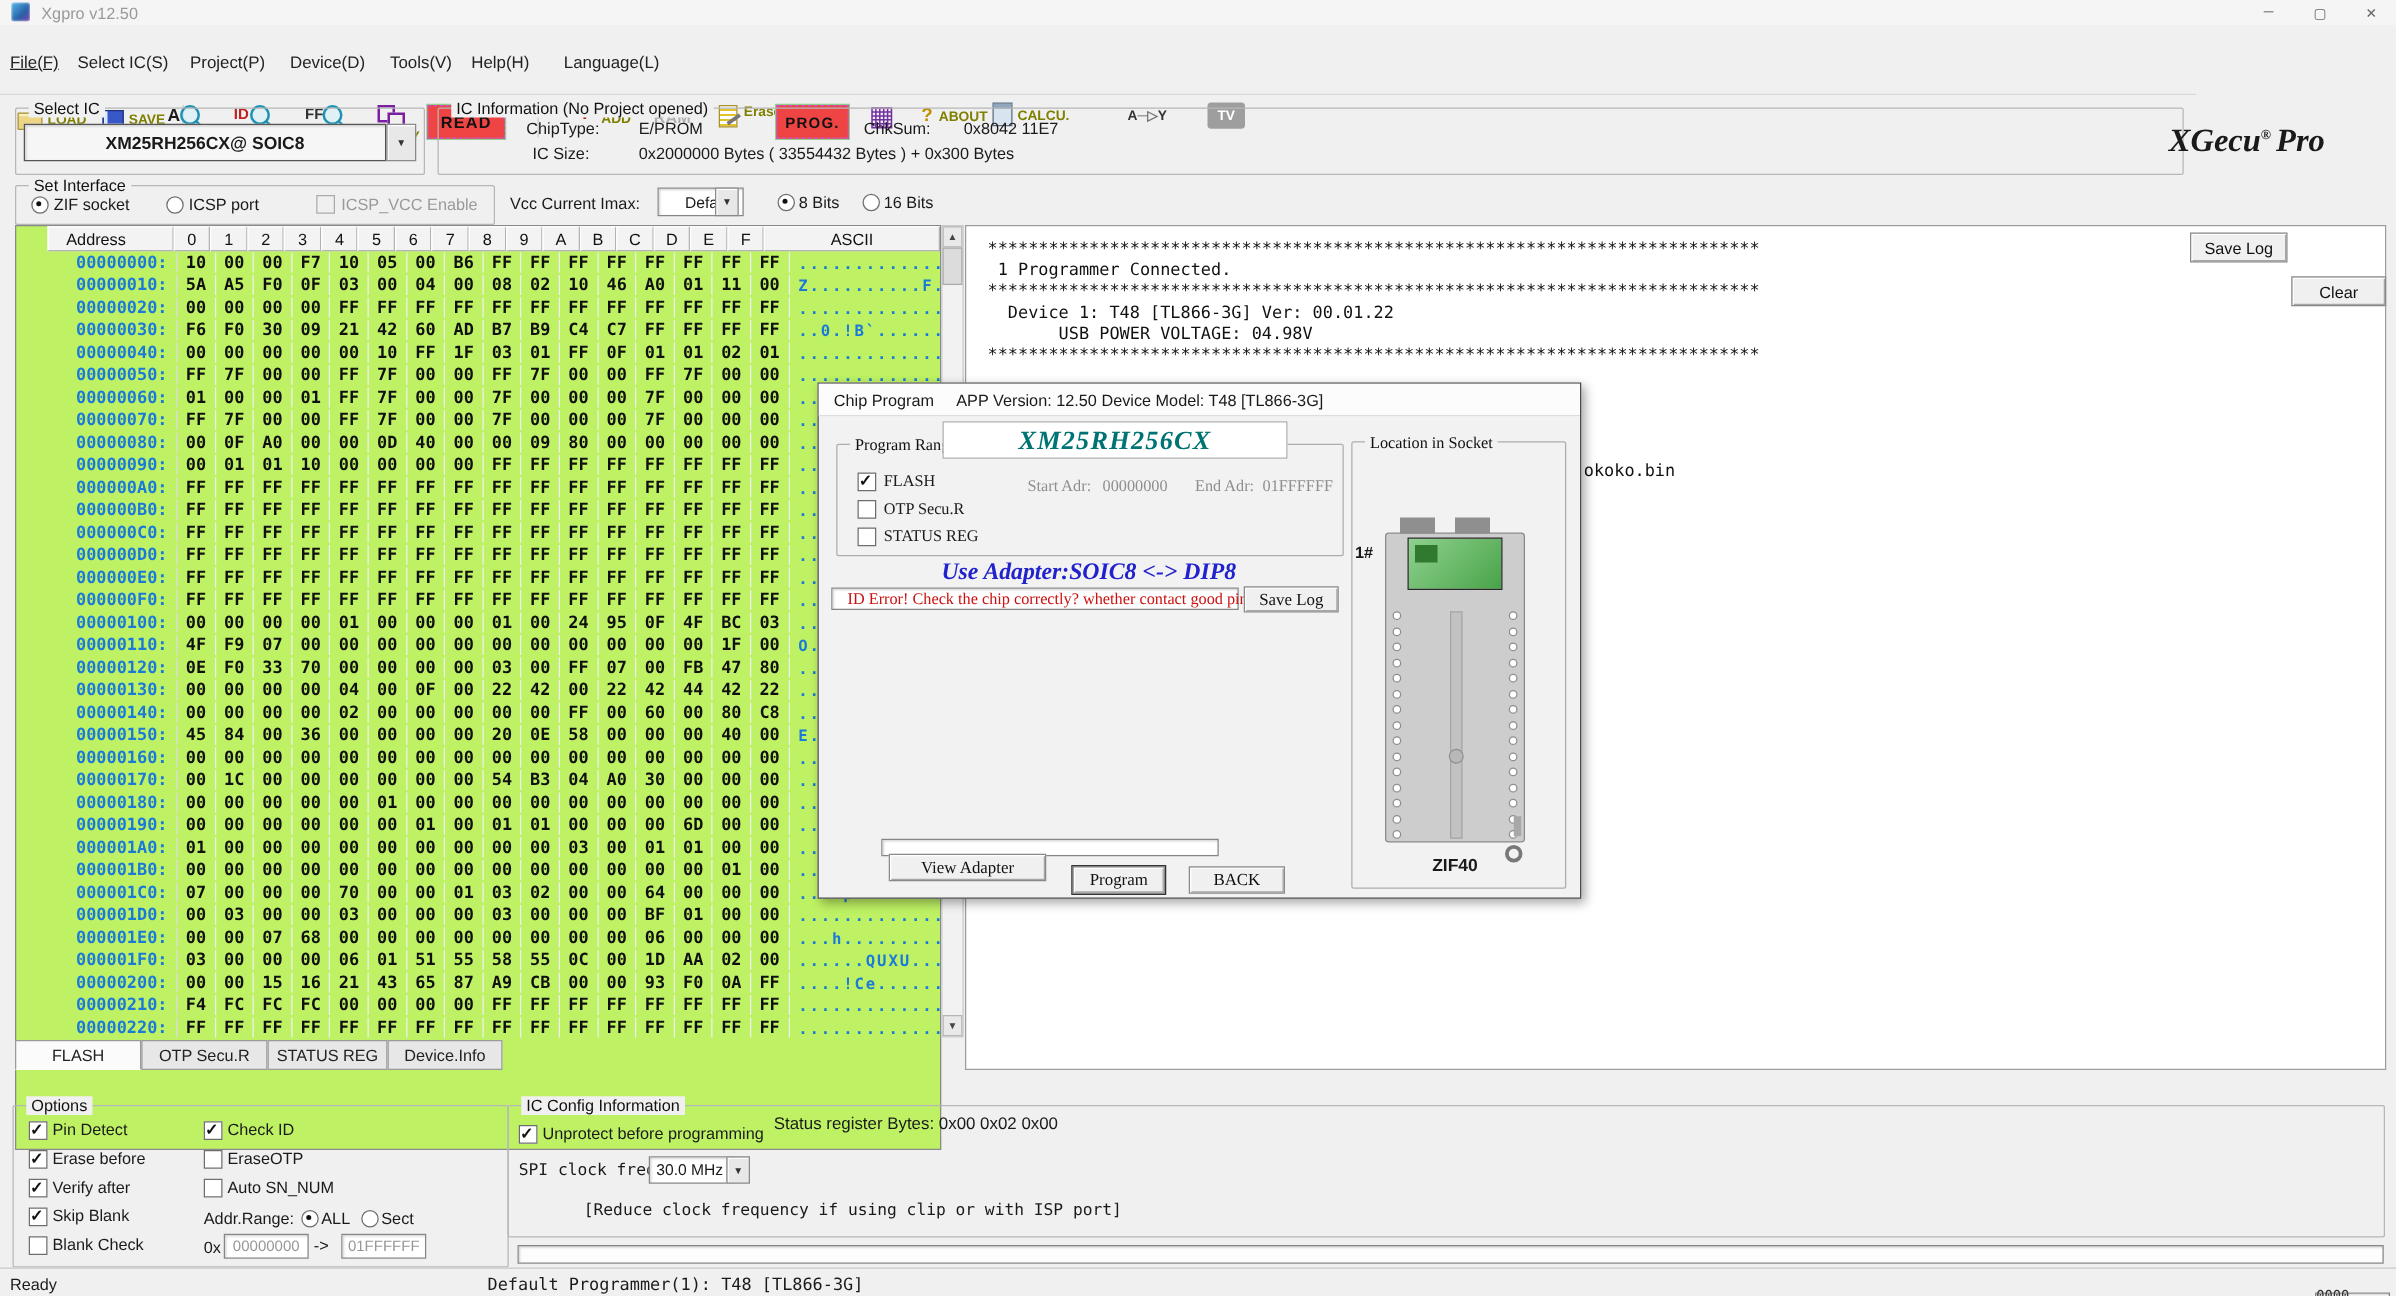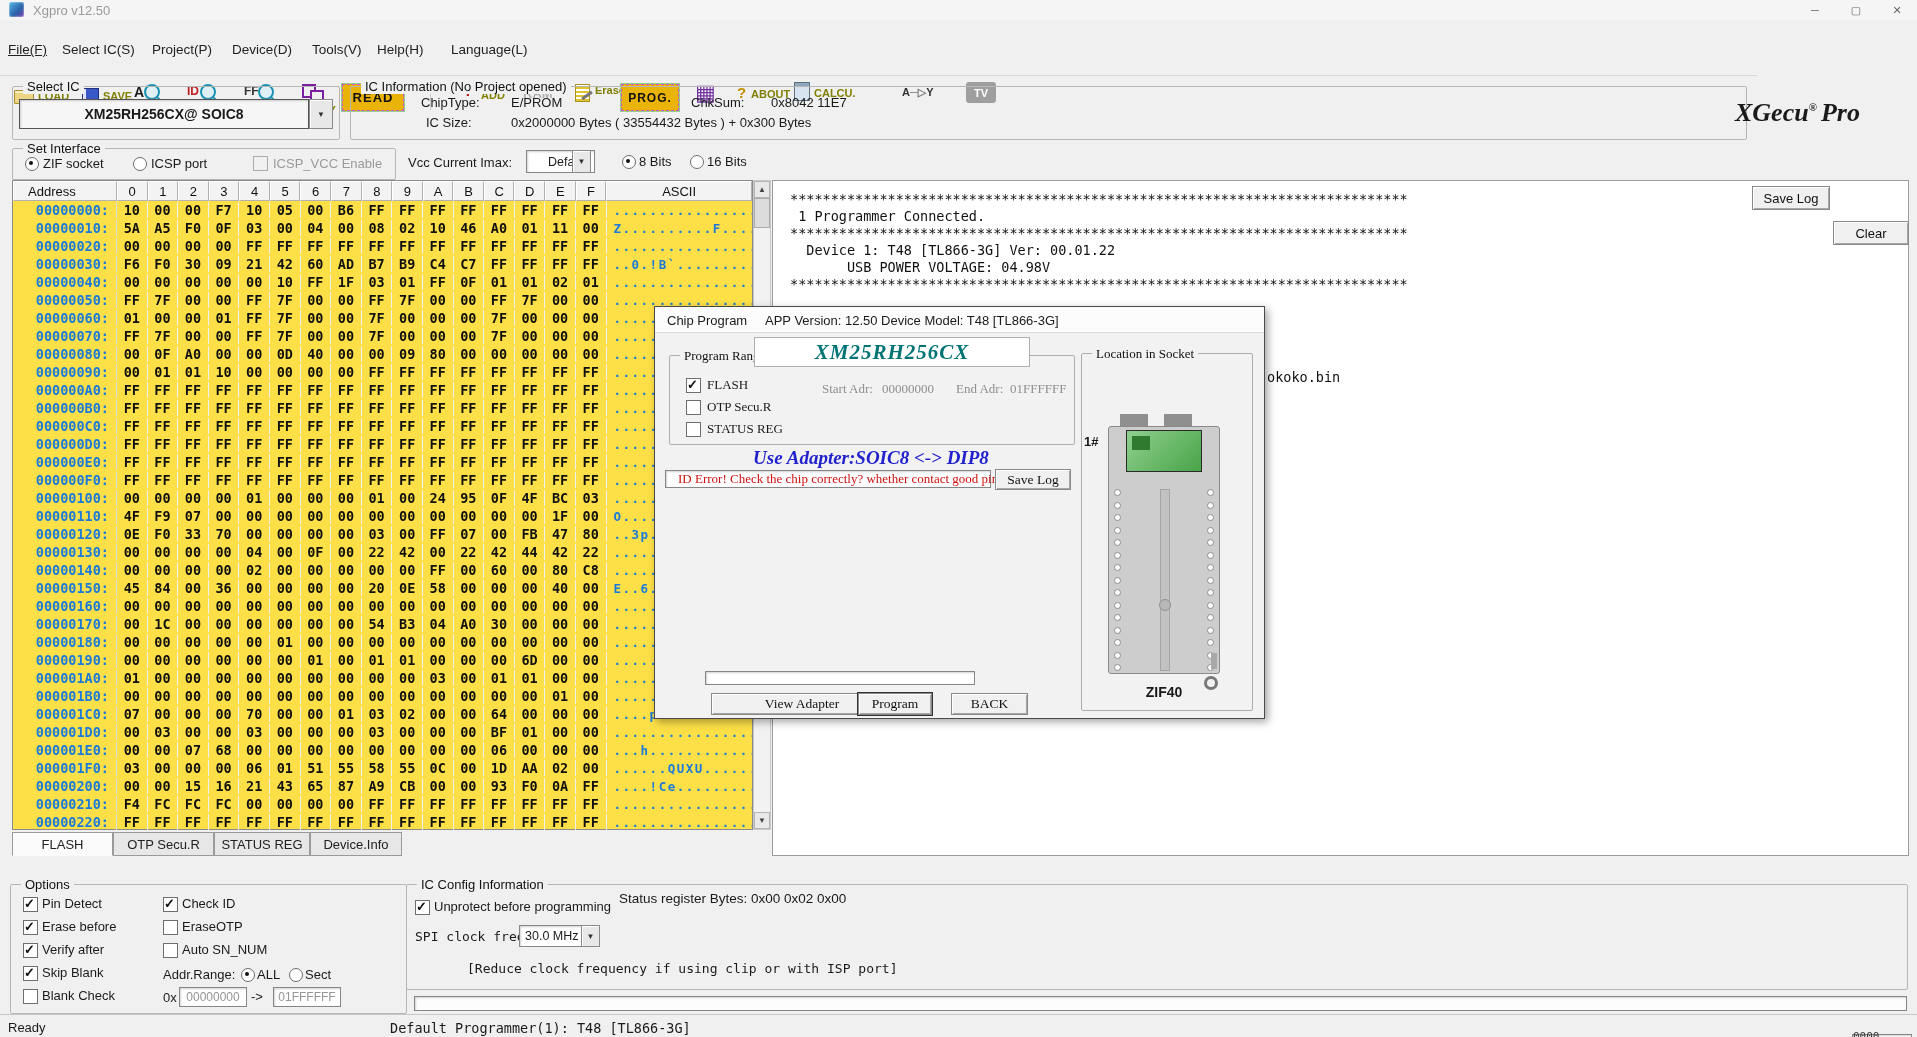--- a/index.html
+++ b/index.html
@@ -13,40 +13,40 @@
   #title-text{left:33px;top:3px;font-size:13px;color:#9a9a9a;}
   .wbtn{top:0;height:20px;width:40px;display:flex;align-items:center;justify-content:center;
     font-size:11px;color:#666;}
   #menubar{left:0;top:20px;width:1917px;height:20px;}
   .menu-item{top:22px;font-size:13.5px;color:#222;}
   #toolbar{left:0;top:40px;width:1757px;height:35px;border-bottom:1px solid #d8d8d8;}
   .tlabel{font-weight:bold;font-size:11px;color:var(--olive,#7f7f00);}
   .tsep{top:44px;width:1px;height:26px;background:#c9c9c9;}
   .mag{width:12px;height:12px;border:2px solid #1d93b4;border-radius:50%;position:absolute;background:rgba(210,240,250,.5);}
   .mag:after{content:"";position:absolute;width:6px;height:2px;background:#1d93b4;transform:rotate(45deg);left:10px;top:12px;}
-  .toolbox{border:1px dashed #cf4fcf;box-shadow:0 0 0 1px #8fd08f;background:#eab308;
+  .toolbox{border:1px dashed #cf4fcf;box-shadow:0 0 0 1px #8fd08f;background:#ef4444;
     display:flex;align-items:center;justify-content:center;font-weight:bold;font-size:13px;letter-spacing:1px;color:#111;}
   
   .grp{position:absolute;border:1px solid #b6b6b6;border-radius:2px;}
   .glabel{position:absolute;top:-8px;left:10px;background:#f0f0f0;padding:0 4px;font-size:13px;color:#111;white-space:nowrap;}
   .btn{position:absolute;background:#f0f0f0;border:1px solid #8a8a8a;
     box-shadow:inset 1px 1px 0 #ffffff,inset -1px -1px 0 #a6a6a6;
     display:flex;align-items:center;justify-content:center;font-size:13px;color:#111;}
   .sunken{background:#fff;border:1px solid #868686;box-shadow:inset 1px 1px 2px rgba(0,0,0,.18);}
   .cb{position:absolute;width:13px;height:13px;background:#fff;border:1px solid #6e6e6e;}
   .cb.on:after{content:"✓";position:absolute;left:0px;top:-2px;font-size:13px;font-weight:bold;color:#111;}
   .cb.dis{border-color:#ababab;background:#f0f0f0;}
   .rd{position:absolute;width:12px;height:12px;background:#fff;border:1px solid #6e6e6e;border-radius:50%;}
   .rd.on:after{content:"";position:absolute;left:3px;top:3px;width:4px;height:4px;border-radius:50%;background:#111;}
   .lbl{position:absolute;font-size:13px;white-space:nowrap;}
   .dis-l{color:#9a9a9a;}
   .combo-arrow{position:absolute;background:#e8e8e8;border:1px solid #8a8a8a;
     box-shadow:inset 1px 1px 0 #fff;display:flex;align-items:center;justify-content:center;font-size:8px;color:#333;}
   
-  #hex-table{left:12px;top:180px;width:741px;height:650px;background:#fde047;border:1px solid #8a8a8a;box-sizing:border-box;}
+  #hex-table{left:12px;top:180px;width:741px;height:740px;background:#bef264;border:1px solid #8a8a8a;box-sizing:border-box;padding-left:25px;}
   #hex-header{display:flex;height:20px;}
   .hcell{background:#f3f3f3;border-right:1px solid #b2b2b2;border-bottom:1px solid #b2b2b2;
     border-top:1px solid #fff;border-left:1px solid #fff;box-sizing:border-box;
     display:flex;align-items:center;justify-content:center;font-size:13px;color:#111;}
   .hexrow{display:flex;height:18px;align-items:center;font-family:"DejaVu Sans Mono",monospace;font-weight:bold;font-size:13.5px;}
   .acell{width:104px;text-align:right;color:var(--addr,#1b7ad9);border-right:1px solid #dcdcdc;box-sizing:border-box;padding-right:7px;}
   .bcell{width:30.6px;text-align:center;color:#101010;border-right:1px solid #efefef;box-sizing:border-box;}
   .ascell{flex:1;padding-left:7px;color:var(--addr,#1b7ad9);font-size:12.5px;letter-spacing:1.5px;white-space:pre;overflow:hidden;}
   
   #vscroll{left:753px;top:180px;width:18px;height:650px;background:#f2f2f2;border:1px solid #c9c9c9;box-sizing:border-box;}
@@ -1034,21 +1034,21 @@
 
   <div id="adapter-note">Use Adapter:SOIC8 &lt;-&gt; DIP8</div>
 
   <div class="sunken" id="error-bar">
     <span>ID Error! Check the chip correctly? whether contact good pin?</span>
   </div>
   <div class="btn dbtn" style="left:340px;top:162px;width:74px;height:19px;">Save Log</div>
 
 
   <div class="sunken" style="position:absolute;left:50px;top:364px;width:268px;height:12px;"></div>
-  <div class="btn dbtn" style="left:56px;top:386px;width:124px;height:20px;padding-left:28px;">View Adapter</div>
+  <div class="btn dbtn" style="left:56px;top:376px;width:124px;height:20px;">View Adapter</div>
   <div class="btn dbtn" style="left:203px;top:386px;width:72px;height:20px;outline:1px solid #333;">Program</div>
   <div class="btn dbtn" style="left:296px;top:386px;width:75px;height:20px;">BACK</div>
 
   <div class="grp" style="left:426px;top:46px;width:170px;height:356px;border-color:#adadad;">
     <span class="glabel dserif" style="background:#f2f2f2;">Location in Socket</span>
     <span class="lbl" style="left:2px;top:80px;font-weight:bold;">1#</span>
     <div class="abs" style="left:38px;top:60px;width:28px;height:14px;background:#8f8f8f;"></div>
     <div class="abs" style="left:82px;top:60px;width:28px;height:14px;background:#8f8f8f;"></div>
     <div class="abs" style="left:26px;top:72px;width:112px;height:248px;background:#cdcdcd;border:1px solid #8a8a8a;border-radius:3px;box-sizing:border-box;">
       <div class="abs" style="left:17px;top:3px;width:76px;height:42px;background:linear-gradient(135deg,#8fd08f,#49a449);border:1px solid #2a2a2a;box-sizing:border-box;">

